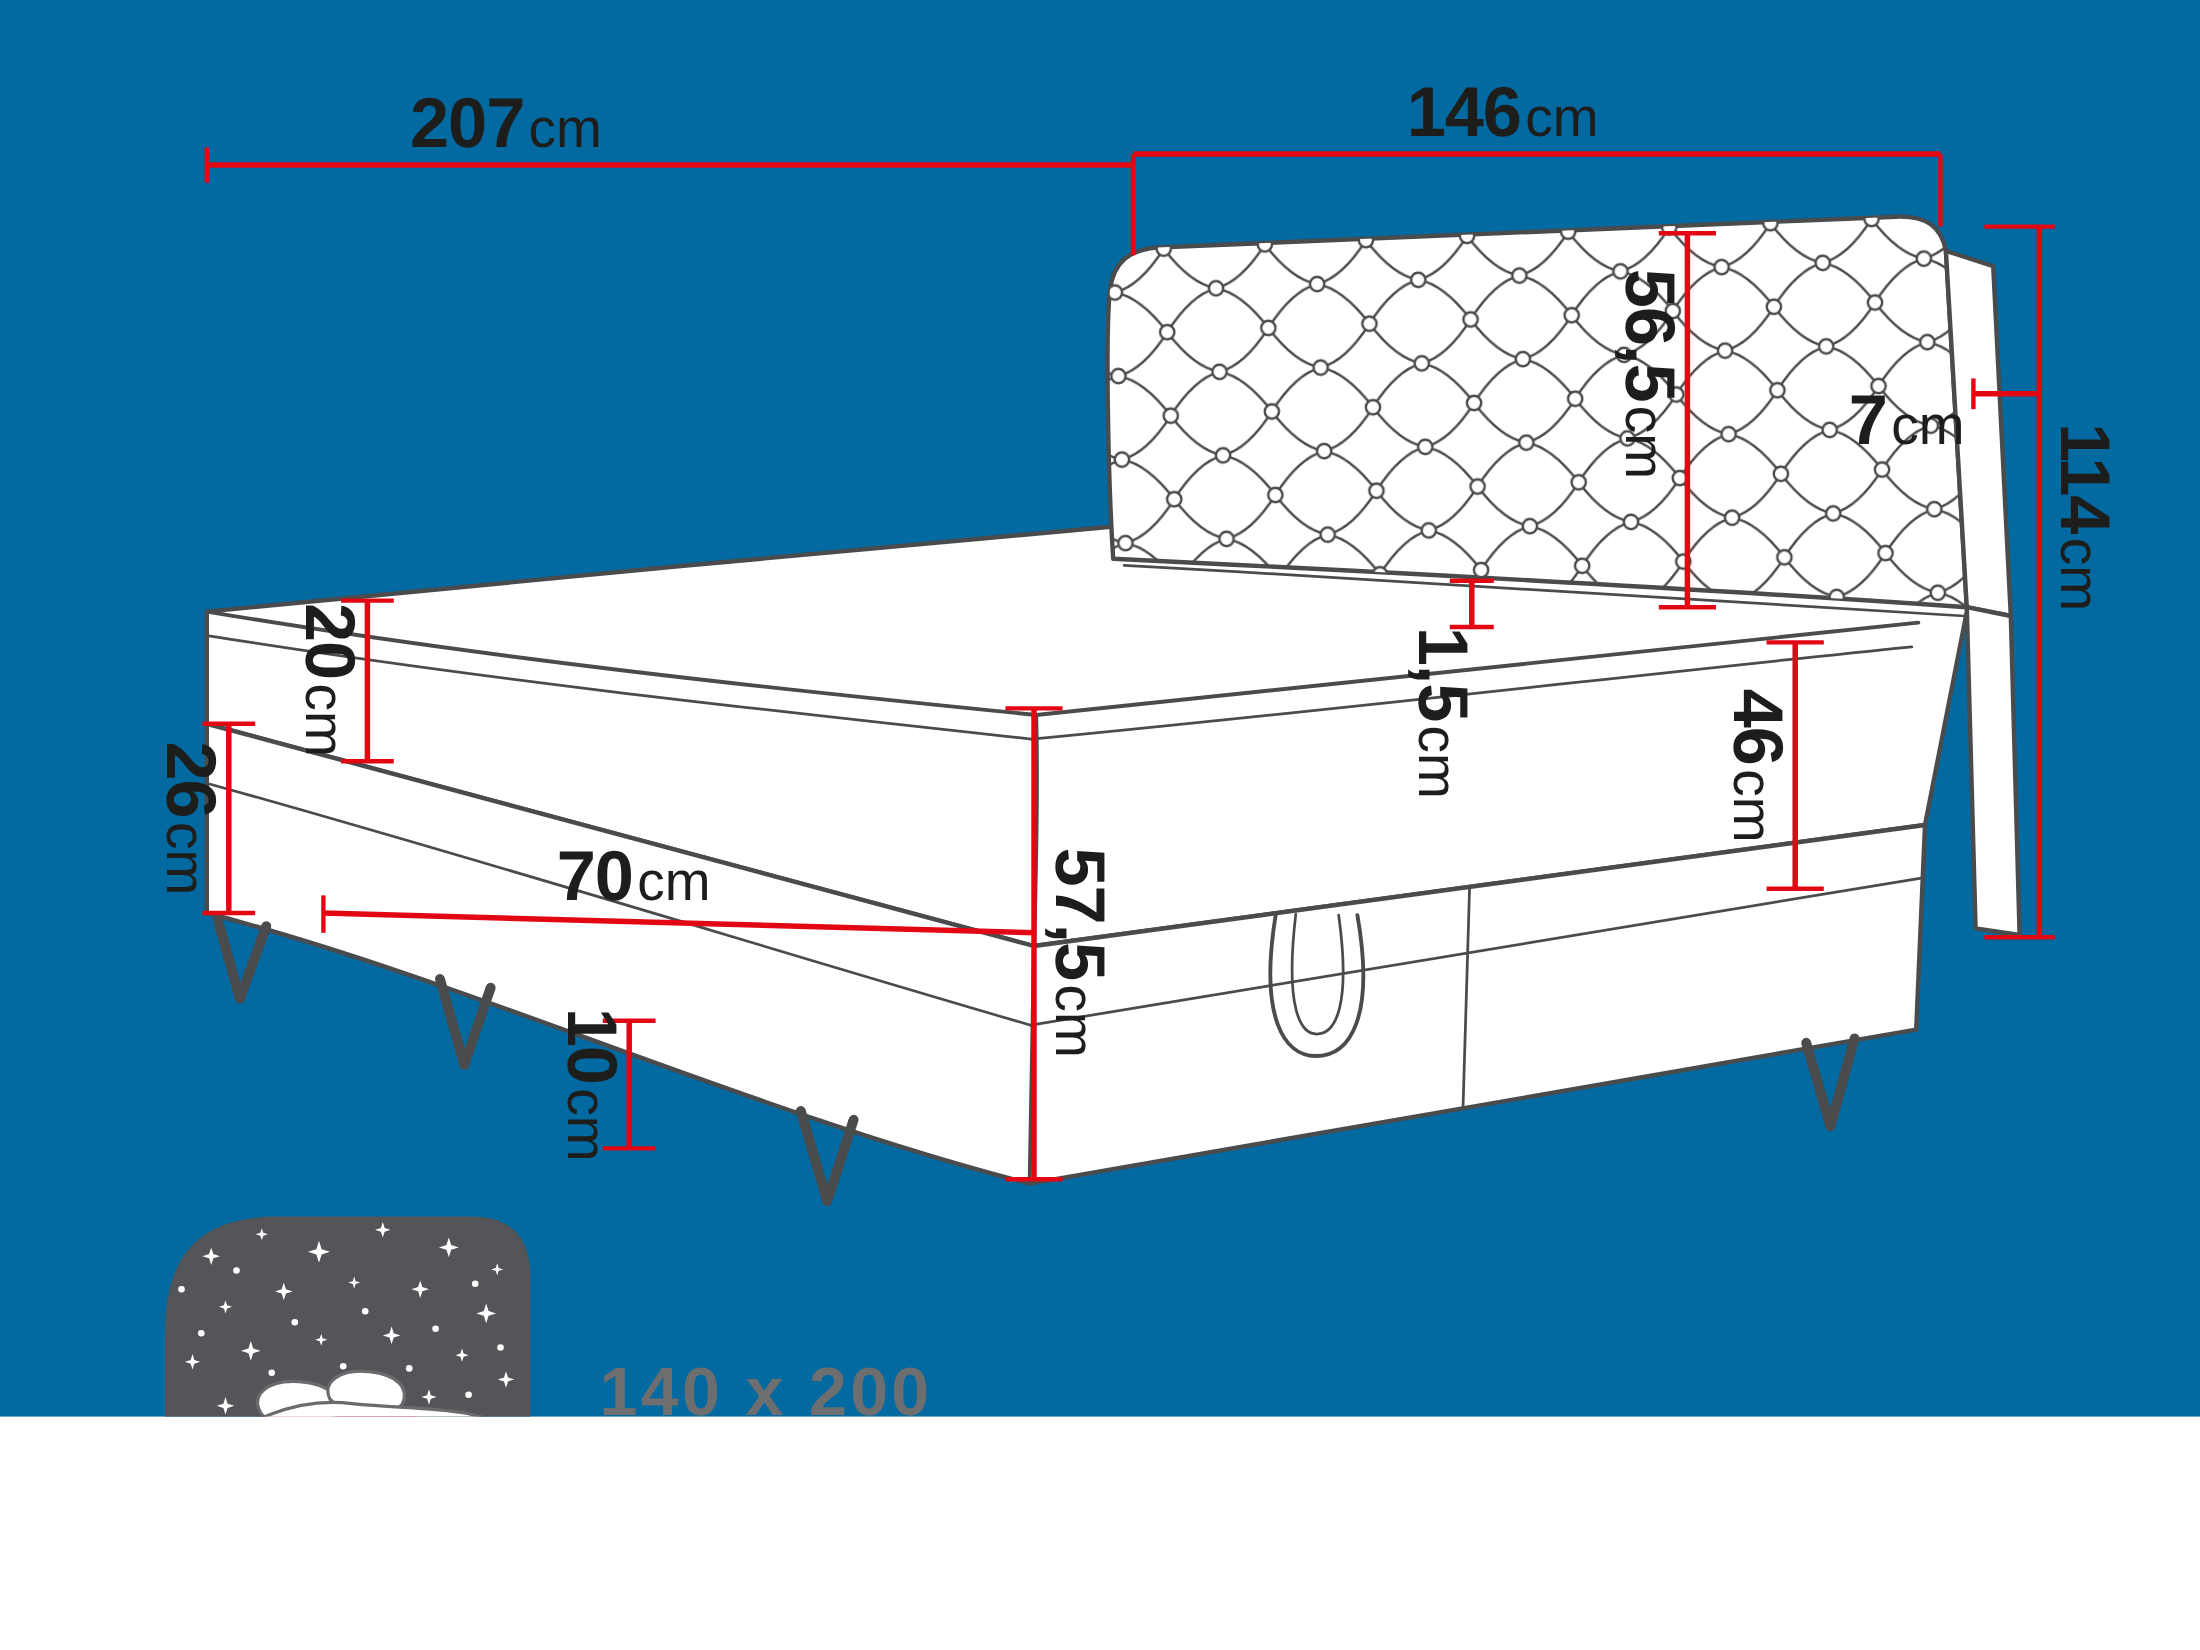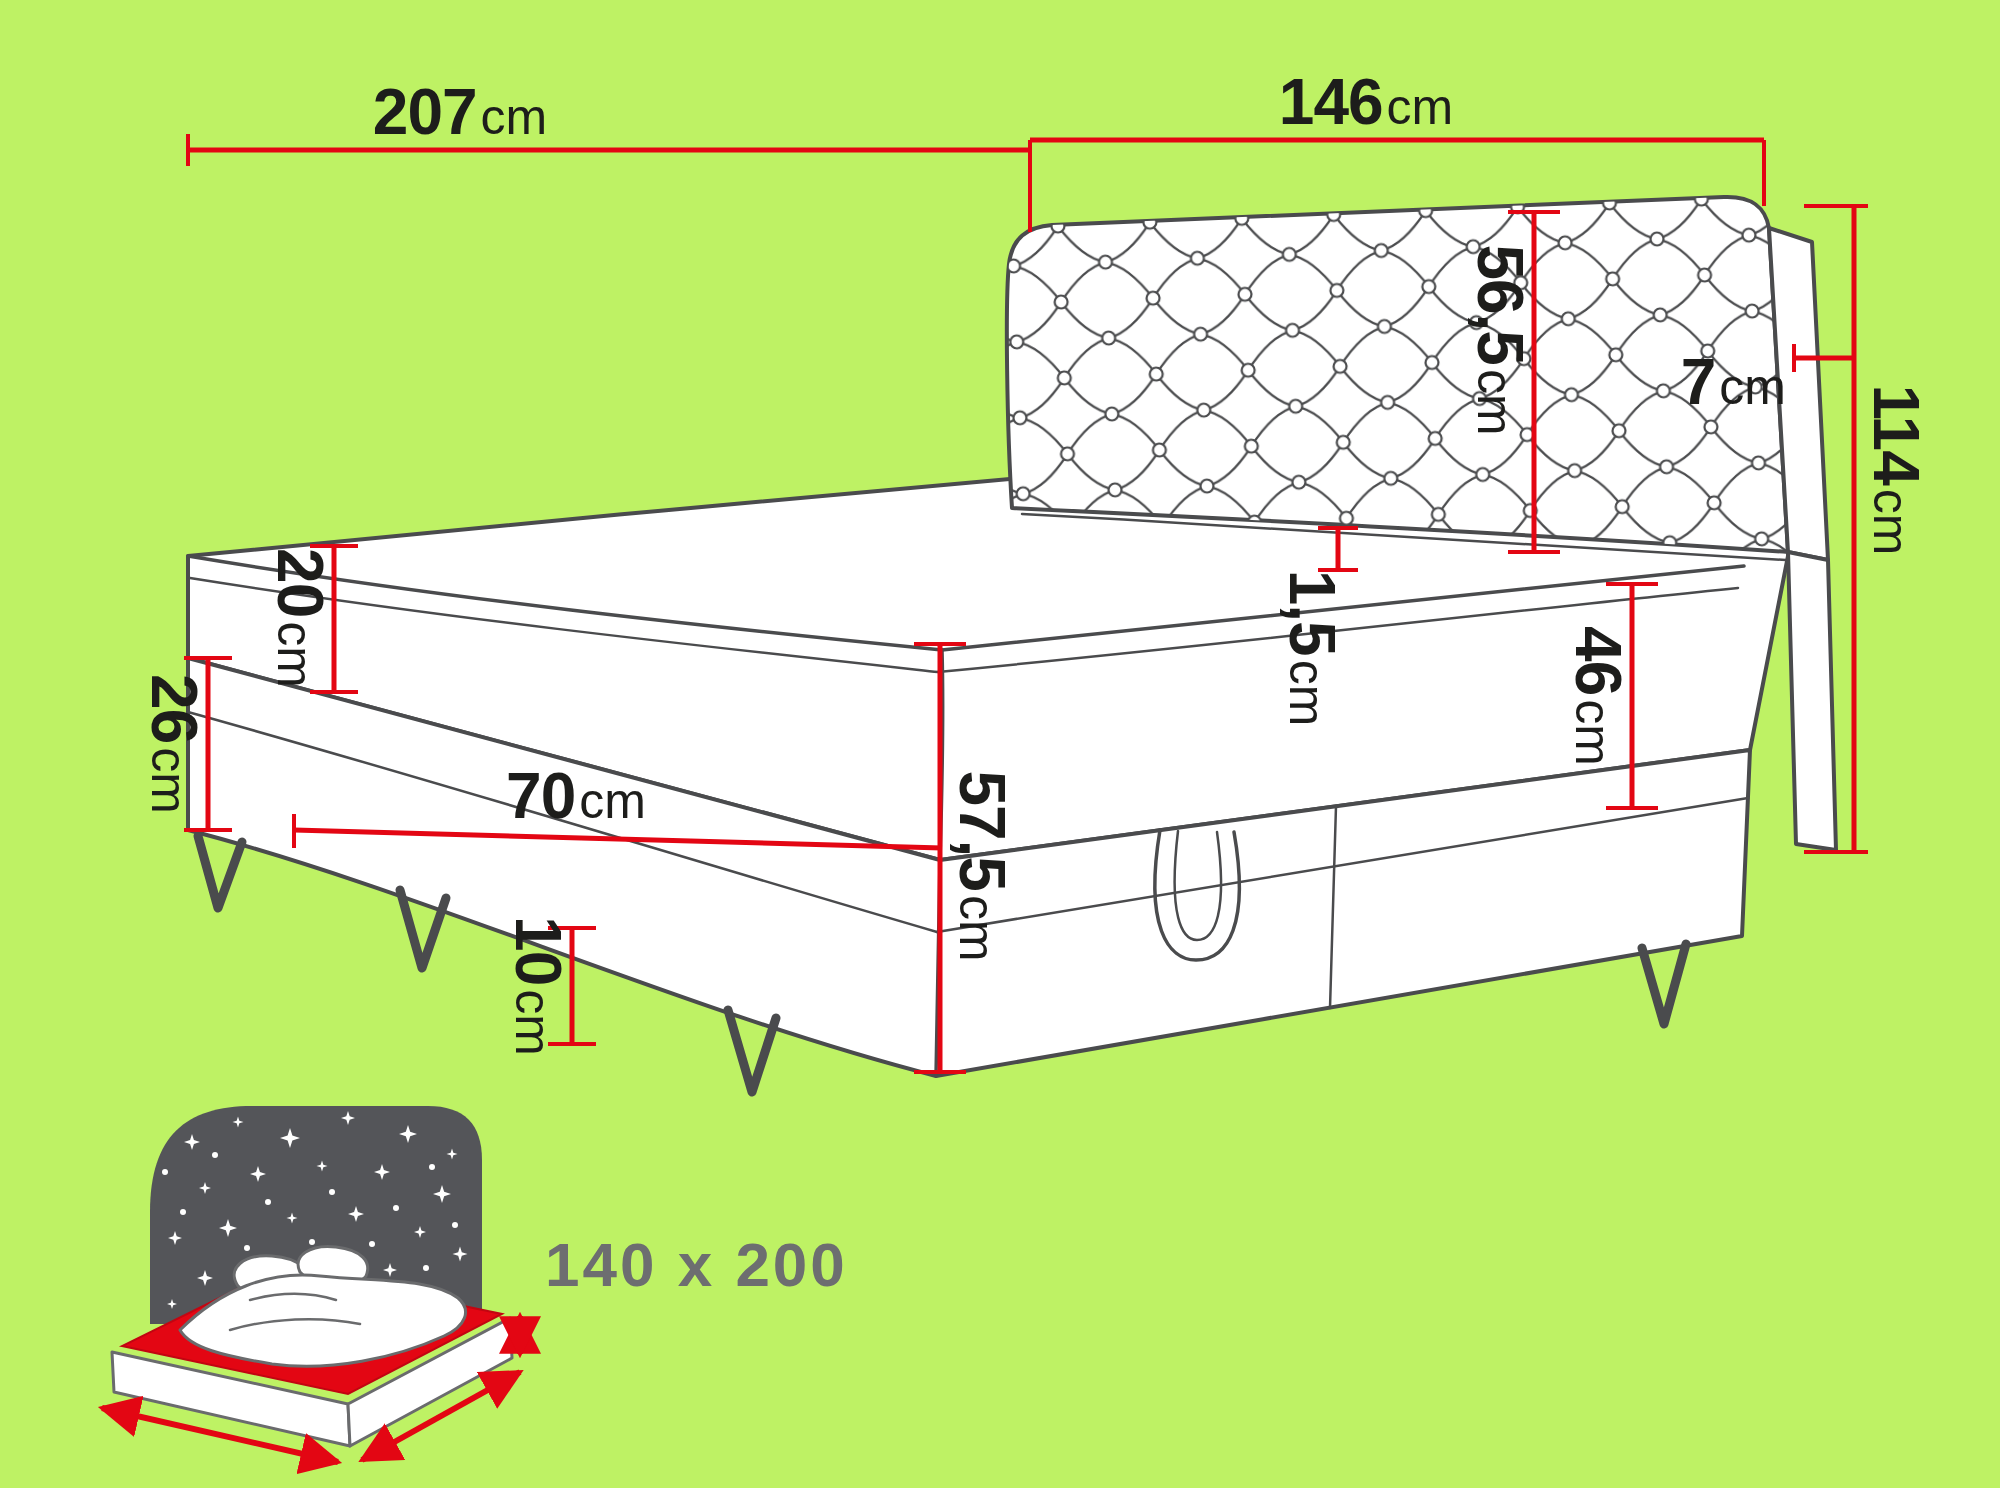--- a/index.html
+++ b/index.html
@@ -1,16 +1,16 @@
 <!DOCTYPE html>
 <html><head>
 <meta charset="utf-8">
 <style>
   html,body{margin:0;padding:0;background:#fff;}
-  .page{width:2000px;height:1488px;background:#bef264;position:relative;overflow:hidden;}
+  .page{width:2000px;height:1288px;background:#0369a1;position:relative;overflow:hidden;}
   svg{display:block;}
   .outline{fill:#fff;stroke:#4a4b4d;stroke-width:4;stroke-linejoin:round;}
   .line{fill:none;stroke:#4a4b4d;stroke-width:3.5;stroke-linecap:round;}
   .thin{stroke-width:2.5;}
   .leg{fill:none;stroke:#4a4b4d;stroke-width:9;stroke-linejoin:round;stroke-linecap:round;}
   .red{stroke:#e30613;stroke-width:5;fill:none;stroke-linecap:butt;}
   .tick{stroke-width:4;}
   .dim{fill:#1d1d1b;font-family:"Liberation Sans",sans-serif;}
   .num{font-size:64px;font-weight:700;letter-spacing:-1px;}
   .unit{font-size:50px;font-weight:400;}

